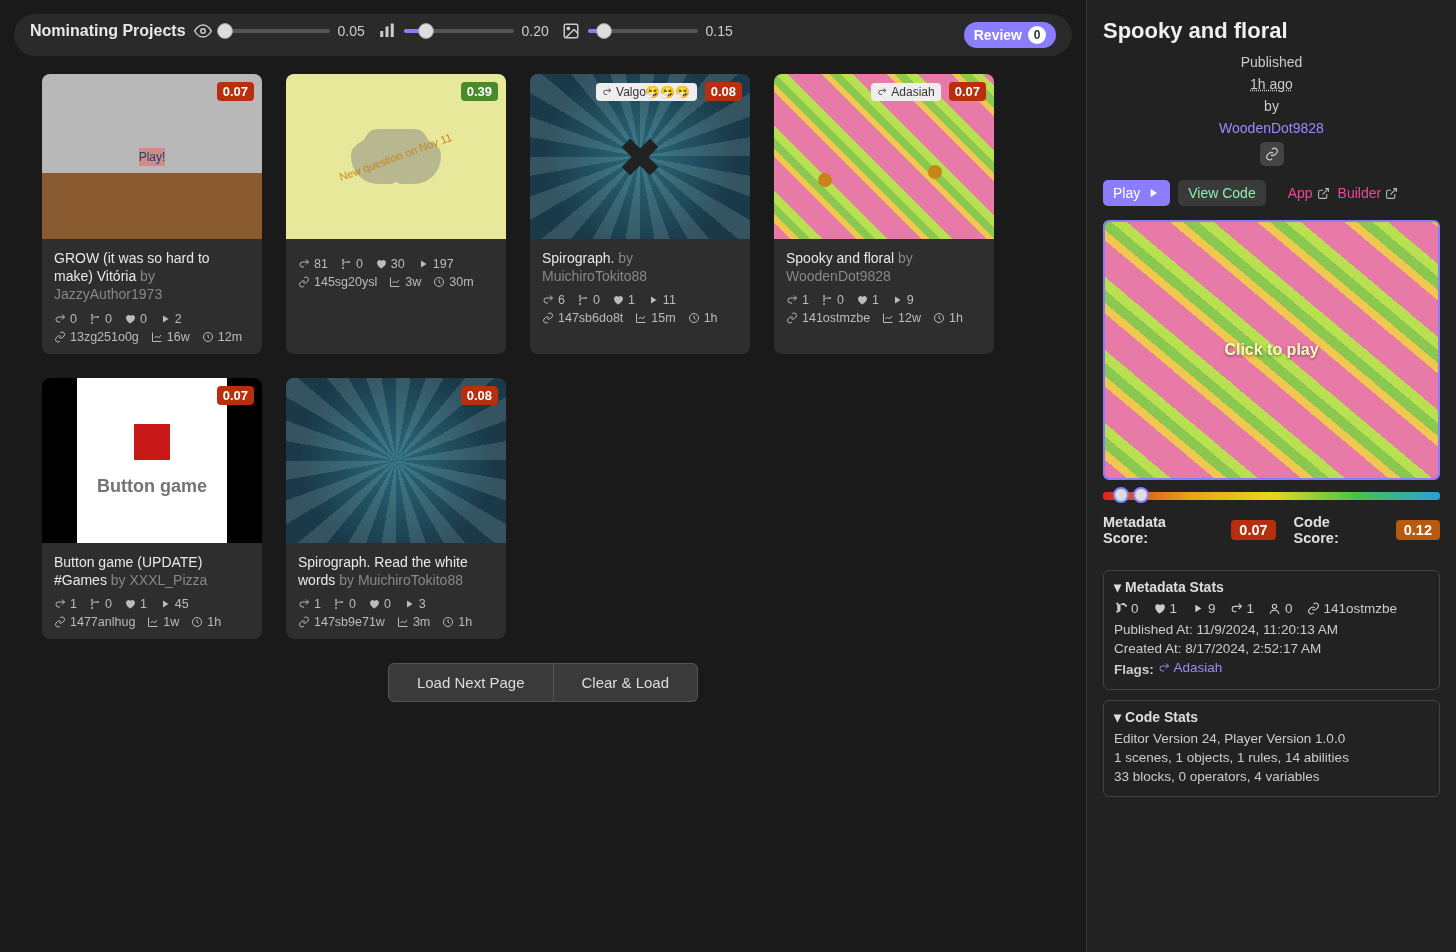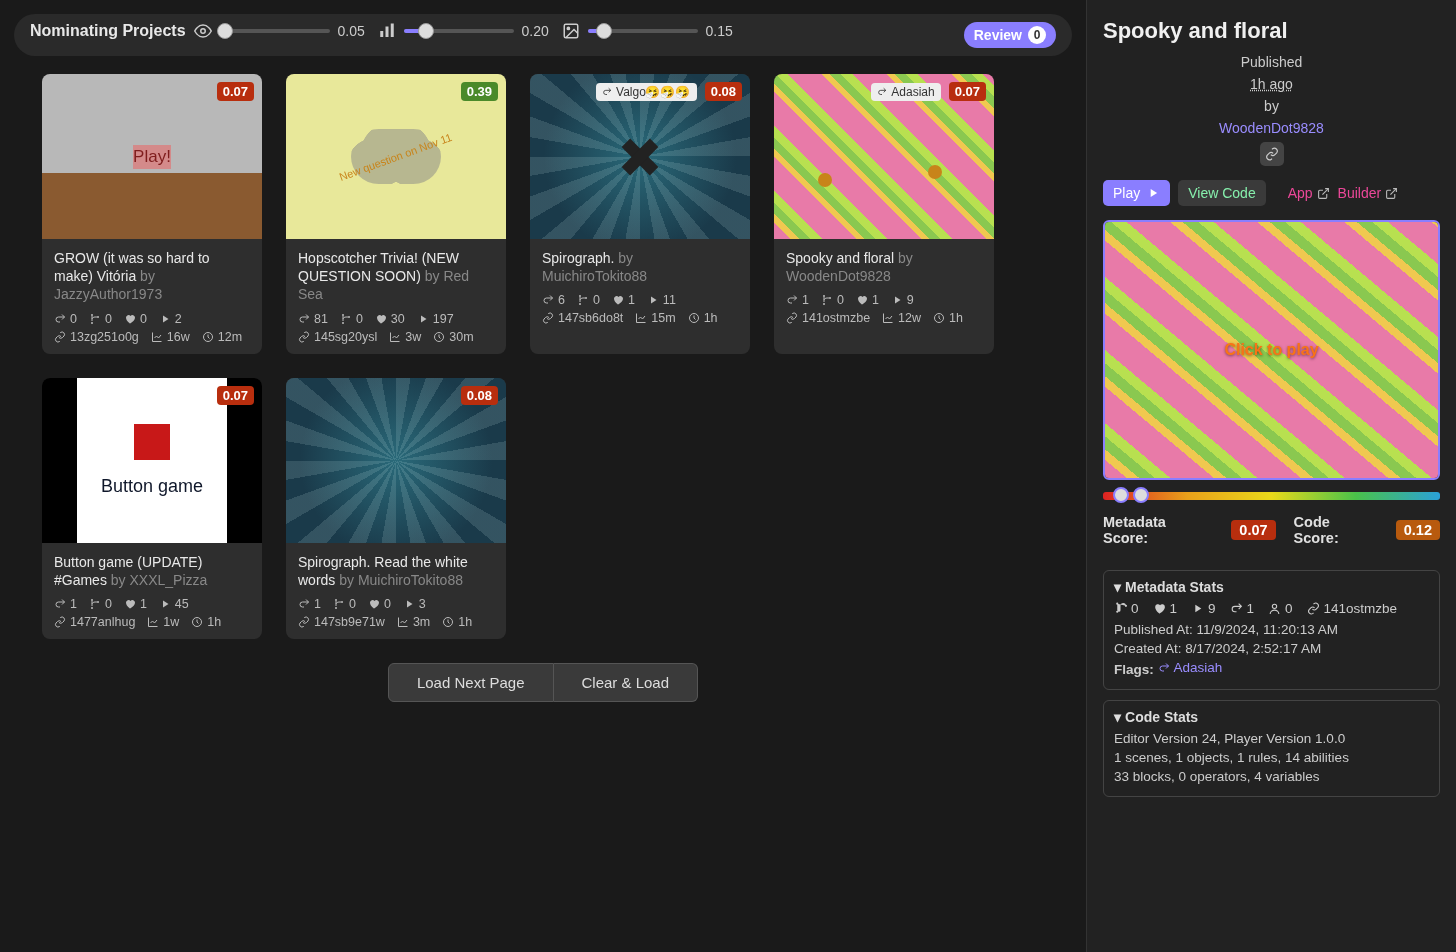--- a/index.html
+++ b/index.html
@@ -38,52 +38,52 @@
 .side-meta { font-size: 14px; color: #ccc; margin-bottom: 14px; display: flex; align-items: center; gap: 6px; flex-wrap: wrap; flex-direction: column; }
 .side-meta .time { text-decoration: underline dotted; }
 .side-meta .author { color: #9a8dff; }
 .link-icon-wrap { background: #444; border-radius: 5px; width: 24px; height: 24px; display: inline-flex; align-items: center; justify-content: center; }
 .side-tabs { display: flex; align-items: center; gap: 8px; margin-bottom: 14px; }
 .tab-btn { border-radius: 5px; padding: 5px 10px; font-size: 14px; display: inline-flex; align-items: center; gap: 6px; cursor: pointer; }
 .tab-play { background: #8a7eff; color: #fff; }
 .tab-code { background: #3a3a3a; color: #86efac; }
 .tab-link { color: #ec4899; display: inline-flex; align-items: center; gap: 4px; cursor: pointer; }
 .preview { border: 2px solid #8a7eff; border-radius: 6px; height: 260px; display: flex; align-items: center; justify-content: center; position: relative; overflow: hidden; margin-bottom: 12px; }
-.preview-text { color: #f97316; font-weight: 700; font-size: 16px; text-shadow: 0 1px 3px rgba(0,0,0,0.5); z-index: 1; }
+.preview-text { color: #fef9c3; font-weight: 700; font-size: 16px; text-shadow: 0 1px 3px rgba(0,0,0,0.5); z-index: 1; }
 .gradient-bar { height: 8px; border-radius: 3px; background: linear-gradient(90deg, #d22, #e8a01a, #e8d91a, #4ac24a, #2aa0d8); position: relative; margin-bottom: 14px; }
 .grad-thumb { width: 16px; height: 16px; border: 2px solid #8a7eff; background: #ddd; border-radius: 50%; position: absolute; top: -5px; }
 .scores { display: flex; align-items: center; gap: 18px; margin-bottom: 24px; font-size: 14.5px; }
 .score-label { color: #e0e0e0; font-weight: 600; }
 .score-chip { color: #fff; padding: 2px 8px; border-radius: 4px; font-weight: 600; }
 .panel { border: 1px solid #444; border-radius: 6px; padding: 8px 10px; margin-bottom: 10px; }
 .panel-hdr { font-weight: 600; color: #ddd; margin-bottom: 6px; display: flex; align-items: center; gap: 4px; cursor: pointer; }
 .panel-row { display: flex; gap: 14px; align-items: center; margin-bottom: 6px; font-size: 13.5px; color: #ccc; flex-wrap: wrap; }
 .panel-line { font-size: 13.5px; color: #ccc; margin-bottom: 4px; }
 .flags-link { color: #9a8dff; display: inline-flex; align-items: center; gap: 4px; }
 .footer-btns { margin-top: auto; display: flex; gap: 10px; }
 .queue-btn { background: #8a7eff; color: #fff; border-radius: 6px; padding: 10px 14px; font-size: 15px; font-weight: 600; cursor: pointer; display: flex; align-items: center; gap: 6px; }
 .skip-btn { background: #3a3a3a; color: #bbb; border-radius: 6px; padding: 10px 14px; font-size: 15px; cursor: pointer; display: flex; align-items: center; gap: 6px; }
 svg { display: block; }
 
 .thumb-0 { background: linear-gradient(to bottom, #b8b8b8 0%, #b8b8b8 60%, #8a5a30 60%, #8a5a30 100%); }
-.thumb-0 .play-pill { background: #d48a8a; color: #7f1d1d; font-size: 17px; padding: 2px 0; }
+.thumb-0 .play-pill { background: #d48a8a; color: #0c4a6e; font-size: 12px; padding: 2px 0; }
 .thumb-1 { background: #e8e89a; position: relative; }
 .thumb-1 .cloud { width: 90px; height: 55px; background: radial-gradient(ellipse 30px 25px at 30% 60%, #888 98%, transparent 100%), radial-gradient(ellipse 30px 25px at 70% 60%, #888 98%, transparent 100%), radial-gradient(ellipse 35px 30px at 50% 40%, #888 98%, transparent 100%); border-radius: 40px; opacity: 0.5; }
 .thumb-1 .diag { position: absolute; color: #c8841a; font-size: 11px; transform: rotate(-20deg); }
 .thumb-2, .thumb-5 { background: radial-gradient(circle at 50% 50%, #2a6a7a 0%, #1a3a4a 70%); position: relative; }
 .thumb-2::before, .thumb-5::before { content:""; position:absolute; inset:0; background: repeating-conic-gradient(from 0deg at 50% 50%, rgba(200,230,230,0.15) 0deg 10deg, transparent 10deg 20deg); }
 .thumb-2 .x-mark { width: 40px; height: 40px; position: relative; z-index:1; }
 .thumb-2 .x-mark::before, .thumb-2 .x-mark::after { content:""; position:absolute; width:40px; height:12px; background:#222; top:14px; left:0; }
 .thumb-2 .x-mark::before { transform: rotate(45deg); }
 .thumb-2 .x-mark::after { transform: rotate(-45deg); }
 .thumb-3 { background: repeating-linear-gradient(45deg, #e87aa8 0 12px, #f0c850 12px 18px, #8ac850 18px 26px, #b8e050 26px 34px, #e87aa8 34px 46px); }
 .thumb-4 { background: #000; display: flex; align-items: center; justify-content: center; }
 .thumb-4 .paper { background: #fff; width: 150px; height: 165px; display: flex; flex-direction: column; align-items: center; justify-content: center; }
 .thumb-4 .redsq { width: 36px; height: 36px; background: #c81818; margin-bottom: 16px; }
-.thumb-4 .btxt { color: #0f172a; font-size: 18px; font-weight: 400; }
+.thumb-4 .btxt { color: #737373; font-size: 18px; font-weight: 700; }
 .preview-bg { position: absolute; inset: 0; background: repeating-linear-gradient(40deg, #e87aa8 0 14px, #f0c850 14px 22px, #8ac850 22px 32px, #b8e050 32px 42px, #e87aa8 42px 56px); }
 .flower { width:14px; height:14px; border-radius:50%; background:#c8841a; }
 </style>
 </head>
 <body>
 
 <div class="main">
   <div class="toolbar">
     <span class="toolbar-title">Nominating Projects</span>
 
@@ -175,21 +175,20 @@
       </div>
     </div>
       </div>
       <div class="card">
     <div class="thumb thumb-1">
           <div class="cloud"></div>
           <span class="diag">New question on Nov 11</span>
           <span class="badge-score score-green">0.39</span>
         </div>
     <div class="card-body">
-      <div class="card-title">Hopscotcher Trivia! (NEW QUESTION SOON) <span class="card-by">by Red Sea</span></div>
       <div class="stat-row">
         <span class="stat"><svg width="12" height="12" viewBox="0 0 24 24" fill="none" stroke="#bbb" stroke-width="2">
                 <path d="M16 3l5 5-5 5M21 8H9a5 5 0 0 0 0 10h3"></path>
               </svg>81</span>
         <span class="stat"><svg width="12" height="12" viewBox="0 0 24 24" fill="#bbb">
                 <circle cx="6" cy="4" r="2"></circle>
                 <circle cx="6" cy="20" r="2"></circle>
                 <circle cx="18" cy="8" r="2"></circle>
                 <path d="M6 6v10M6 12c0-2 3-4 6-4h4" fill="none" stroke="#bbb" stroke-width="2"></path>
               </svg>0</span>

